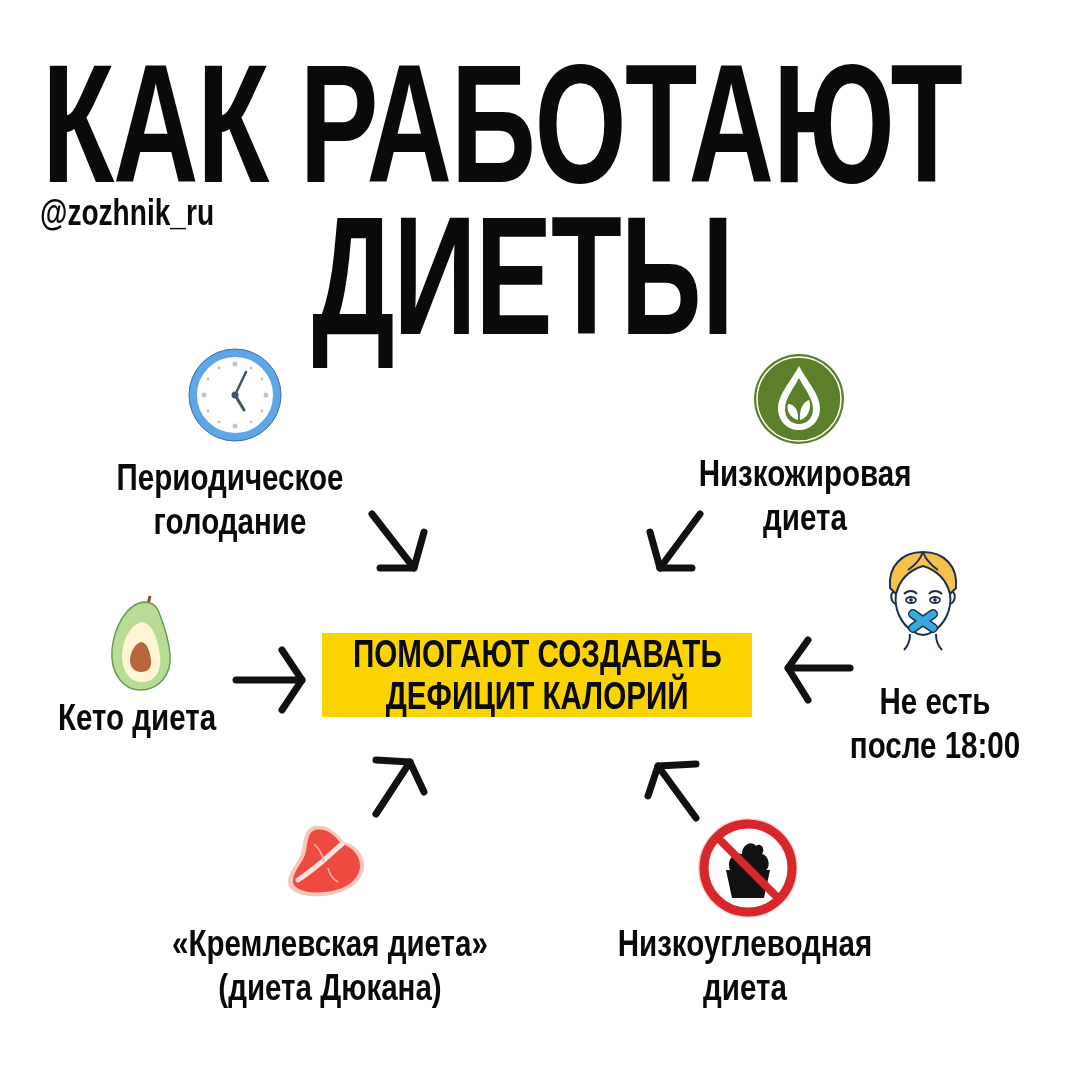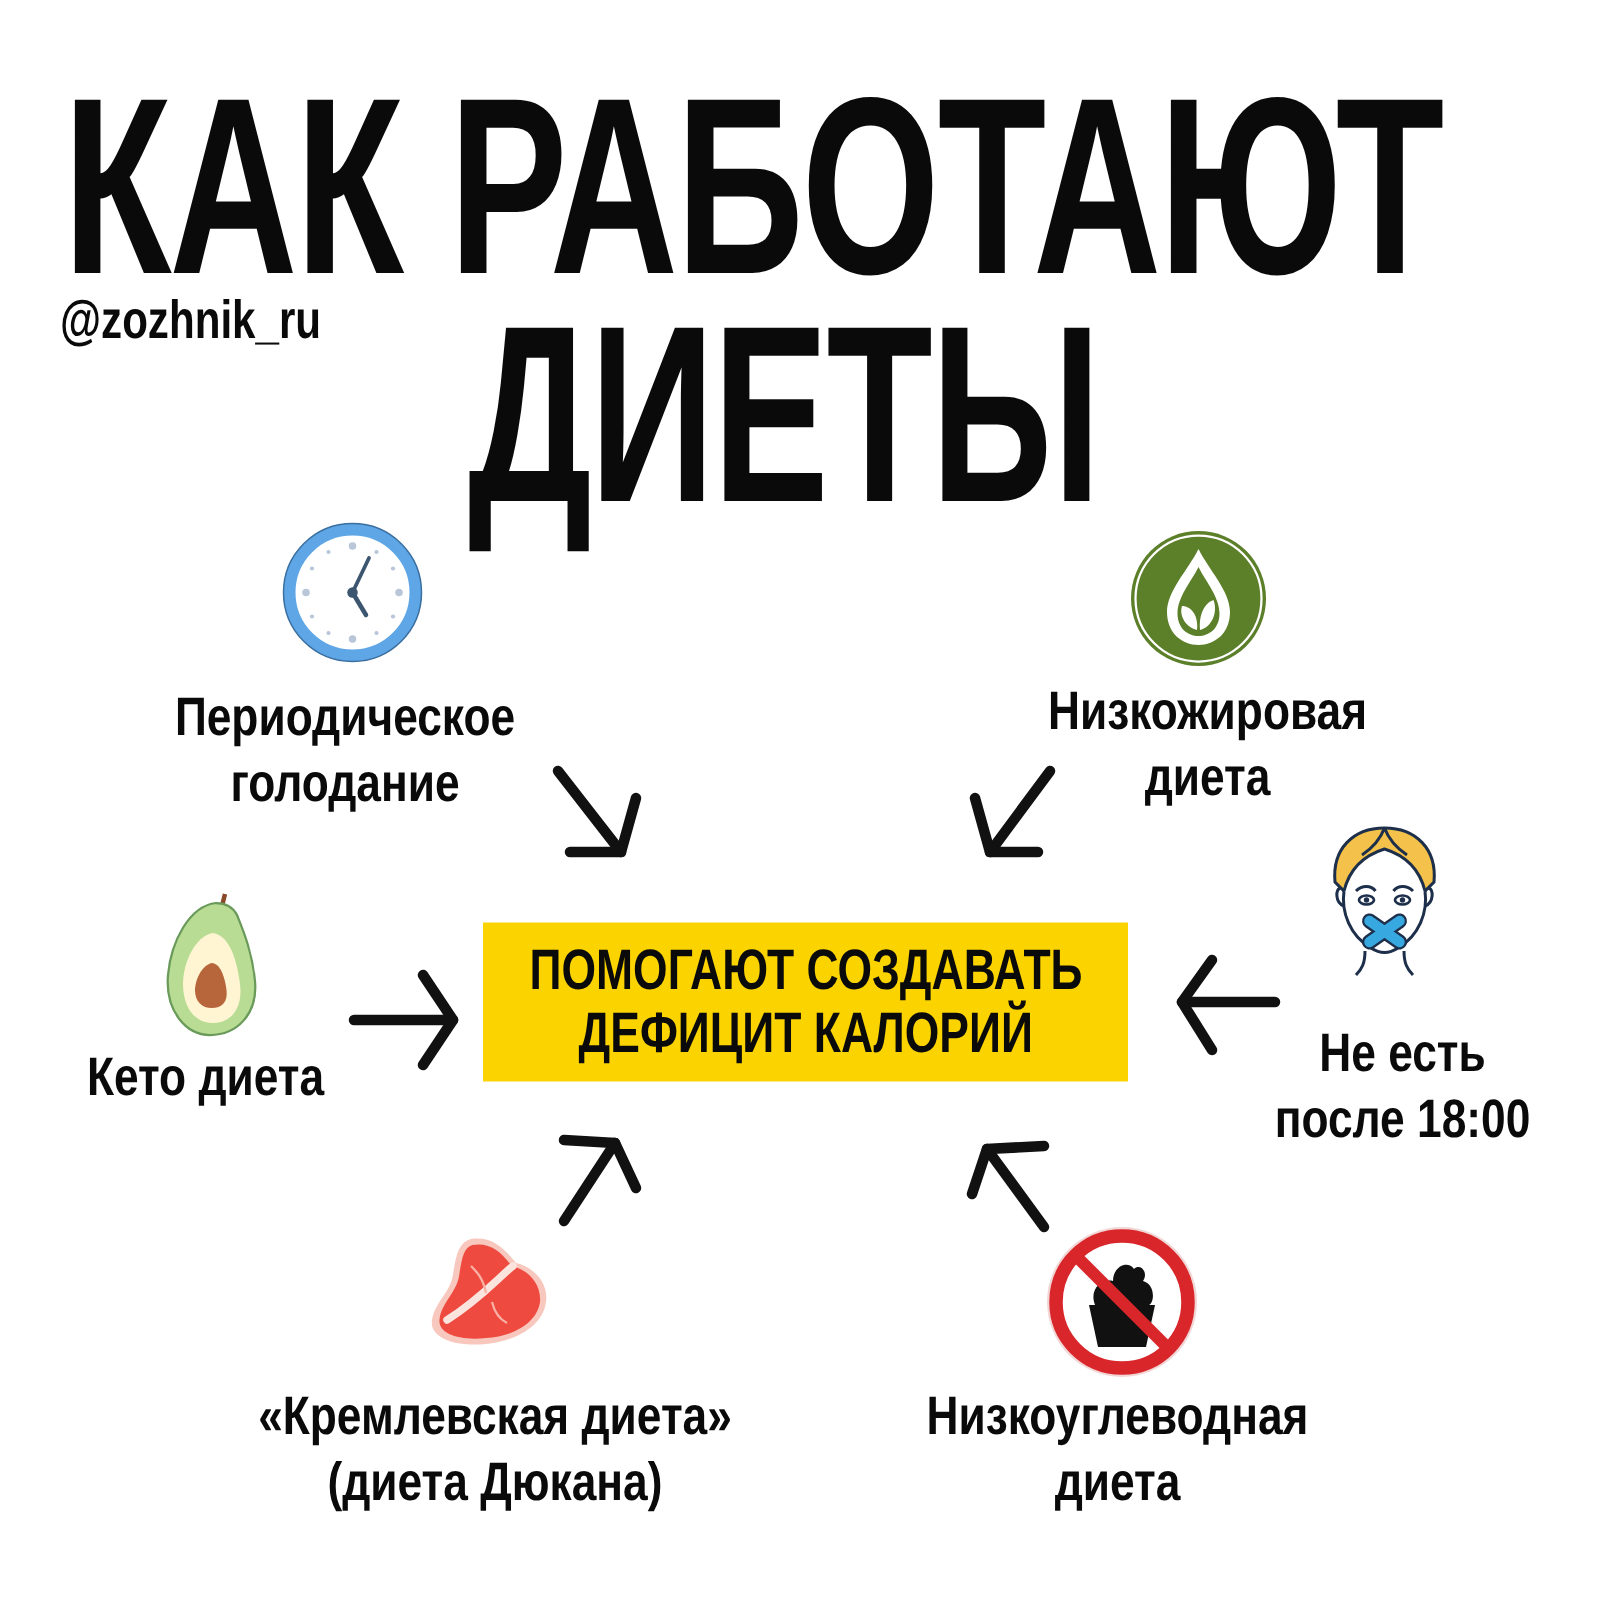--- a/index.html
+++ b/index.html
@@ -3,21 +3,21 @@
 <meta charset="utf-8">
 <style>
   html,body{margin:0;padding:0;background:#fff;}
   body{width:1080px;height:1080px;position:relative;overflow:hidden;font-family:"Liberation Sans","DejaVu Sans",sans-serif;color:#0a0a0a;}
   .abs{position:absolute;}
   .title{font-family:"Liberation Sans",sans-serif;font-weight:bold;line-height:1;white-space:nowrap;transform-origin:left top;}
   .t1{left:42px;top:40px;font-size:168px;transform:scaleX(0.705);letter-spacing:-2px;}
   .t2{left:312px;top:192px;font-size:168px;transform:scaleX(0.69);letter-spacing:-2px;}
   .handle{left:40px;top:192px;font-size:36px;font-weight:bold;transform:scaleX(0.78);transform-origin:left top;white-space:nowrap;}
   .lbl{font-weight:bold;font-size:36px;line-height:44px;text-align:center;white-space:nowrap;transform:scaleX(0.82);}
-  .center-box{left:322px;top:615px;width:430px;height:106px;background:#fbd400;display:flex;flex-direction:column;align-items:center;justify-content:center;}
+  .center-box{left:322px;top:633px;width:430px;height:84px;background:#fbd400;display:flex;flex-direction:column;align-items:center;justify-content:center;}
   .center-box span{font-weight:bold;font-size:38px;line-height:42px;transform:scaleX(0.78);white-space:nowrap;display:block;}
   svg{display:block;}
 </style>
 </head>
 <body>
 
 <div class="abs title t1">КАК РАБОТАЮТ</div>
 <div class="abs title t2">ДИЕТЫ</div>
 <div class="abs handle">@zozhnik_ru</div>
 

